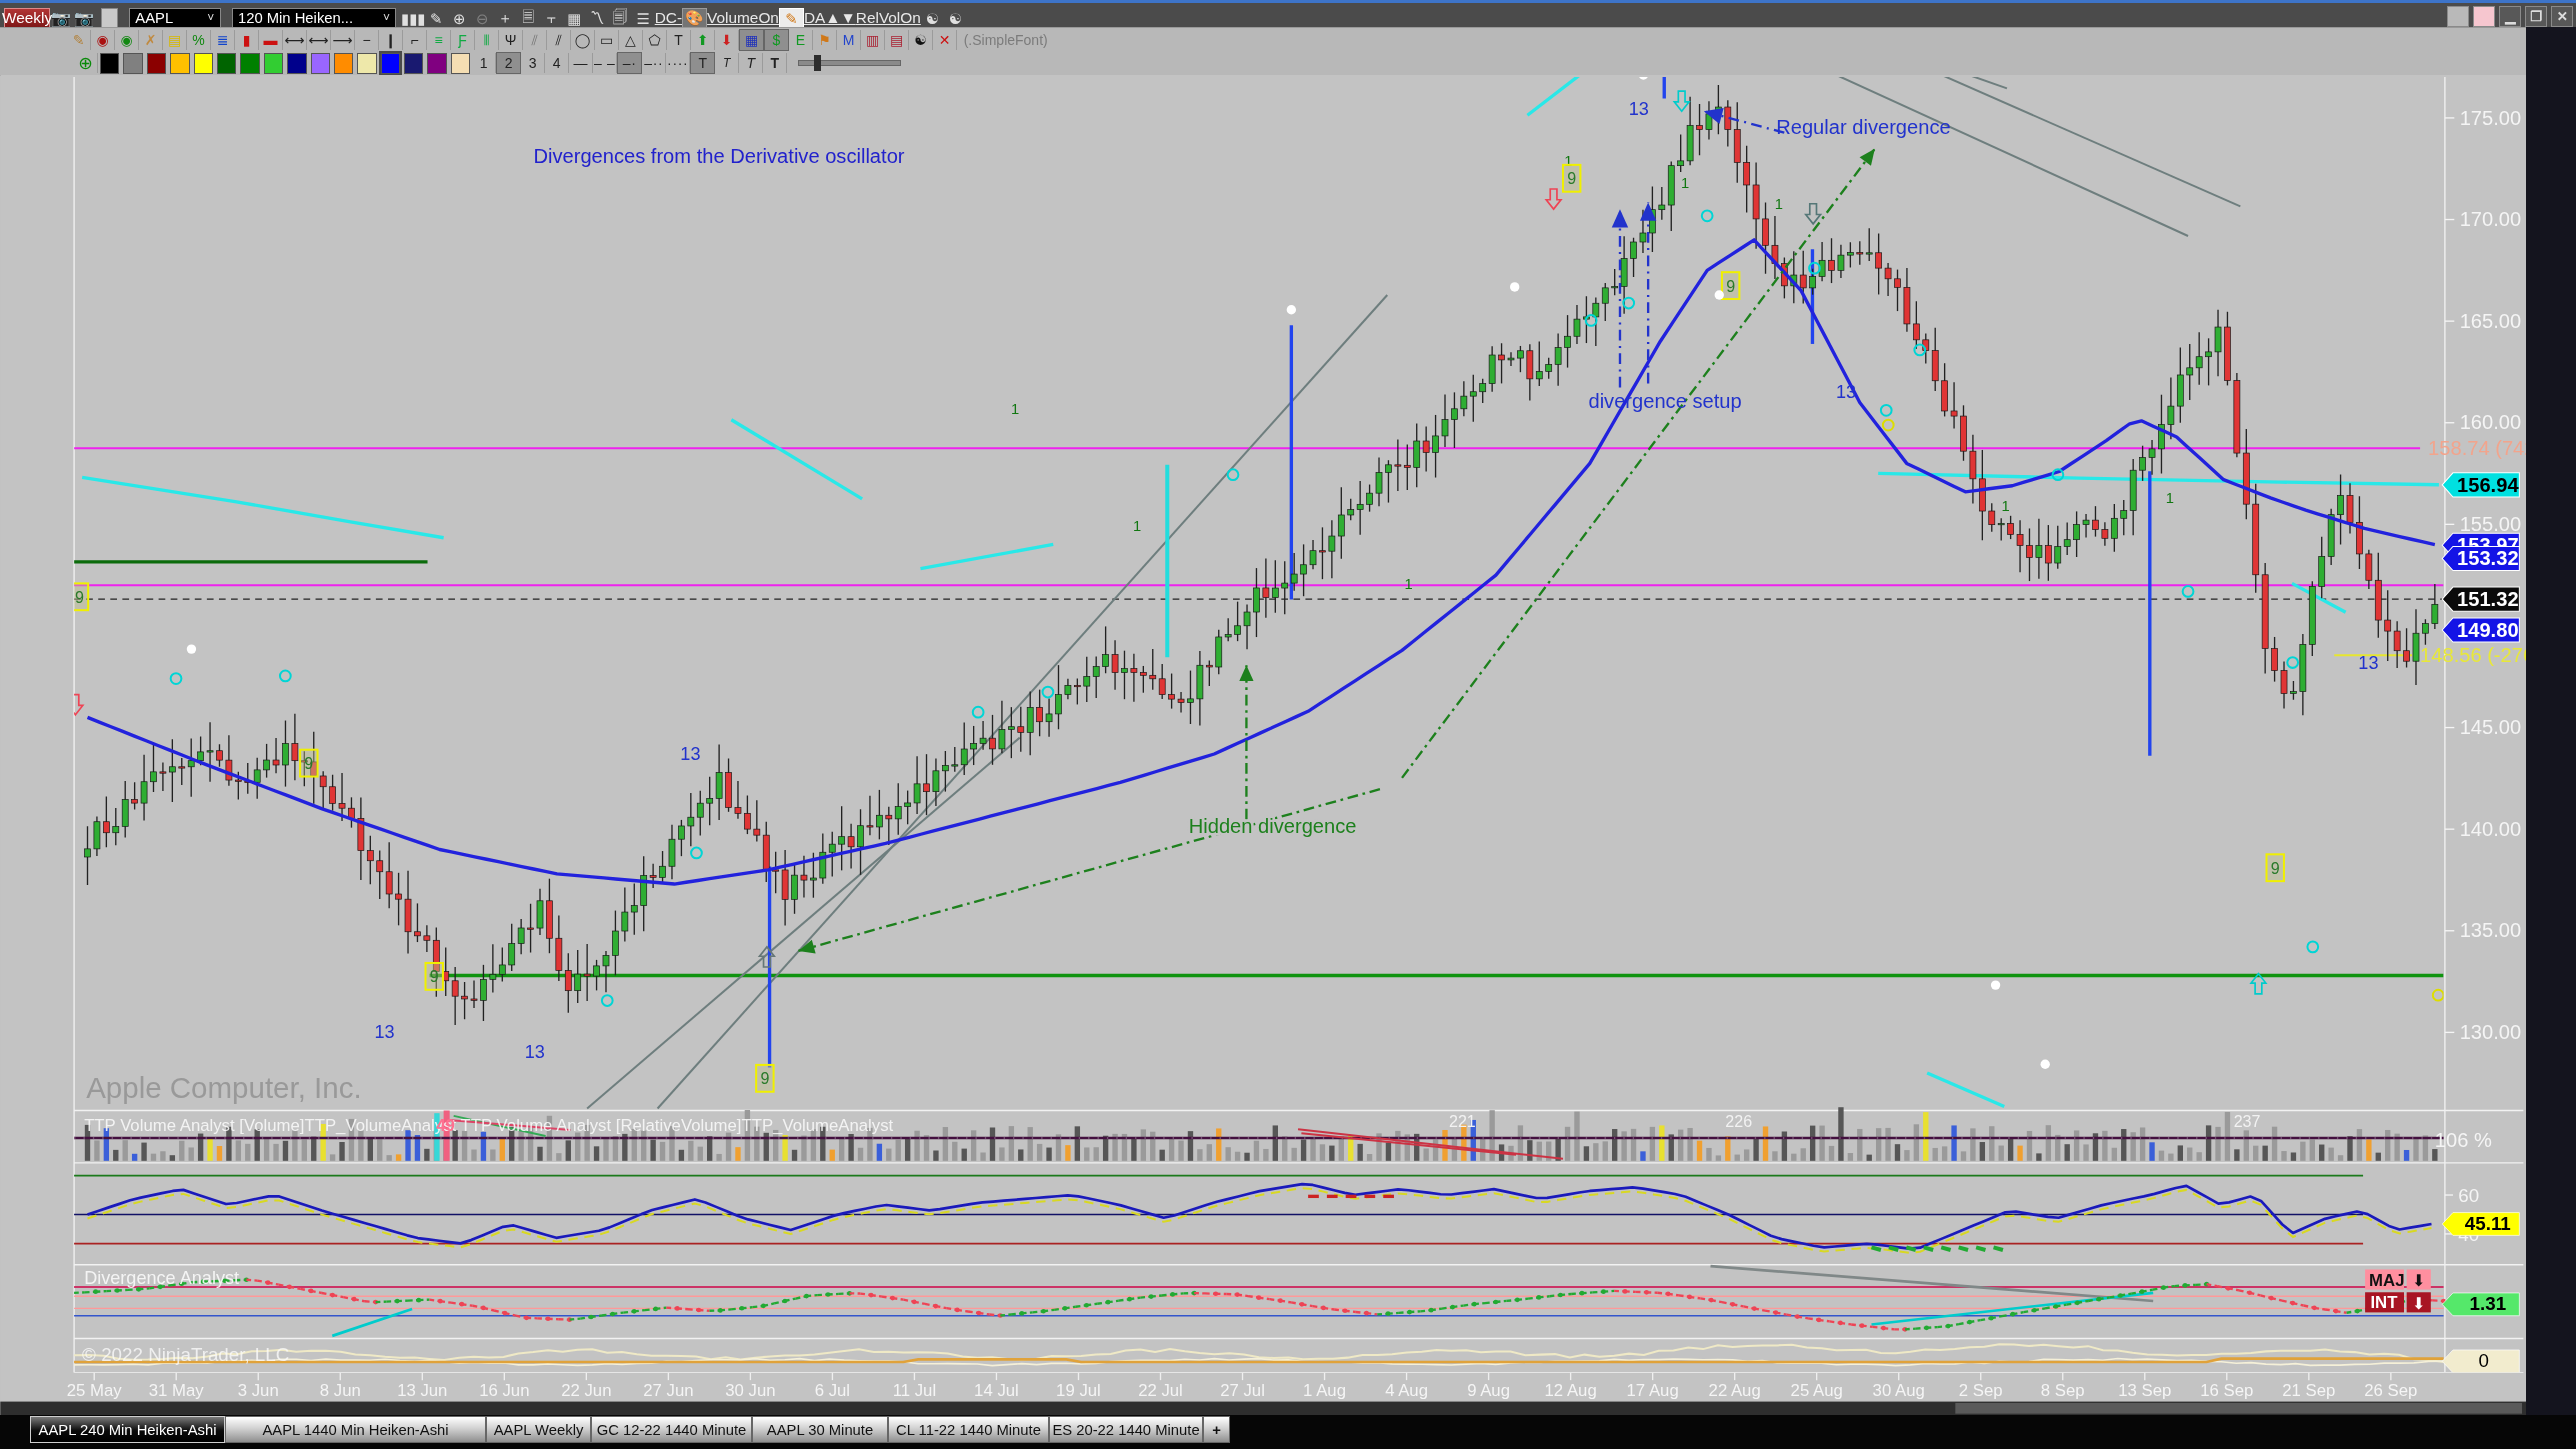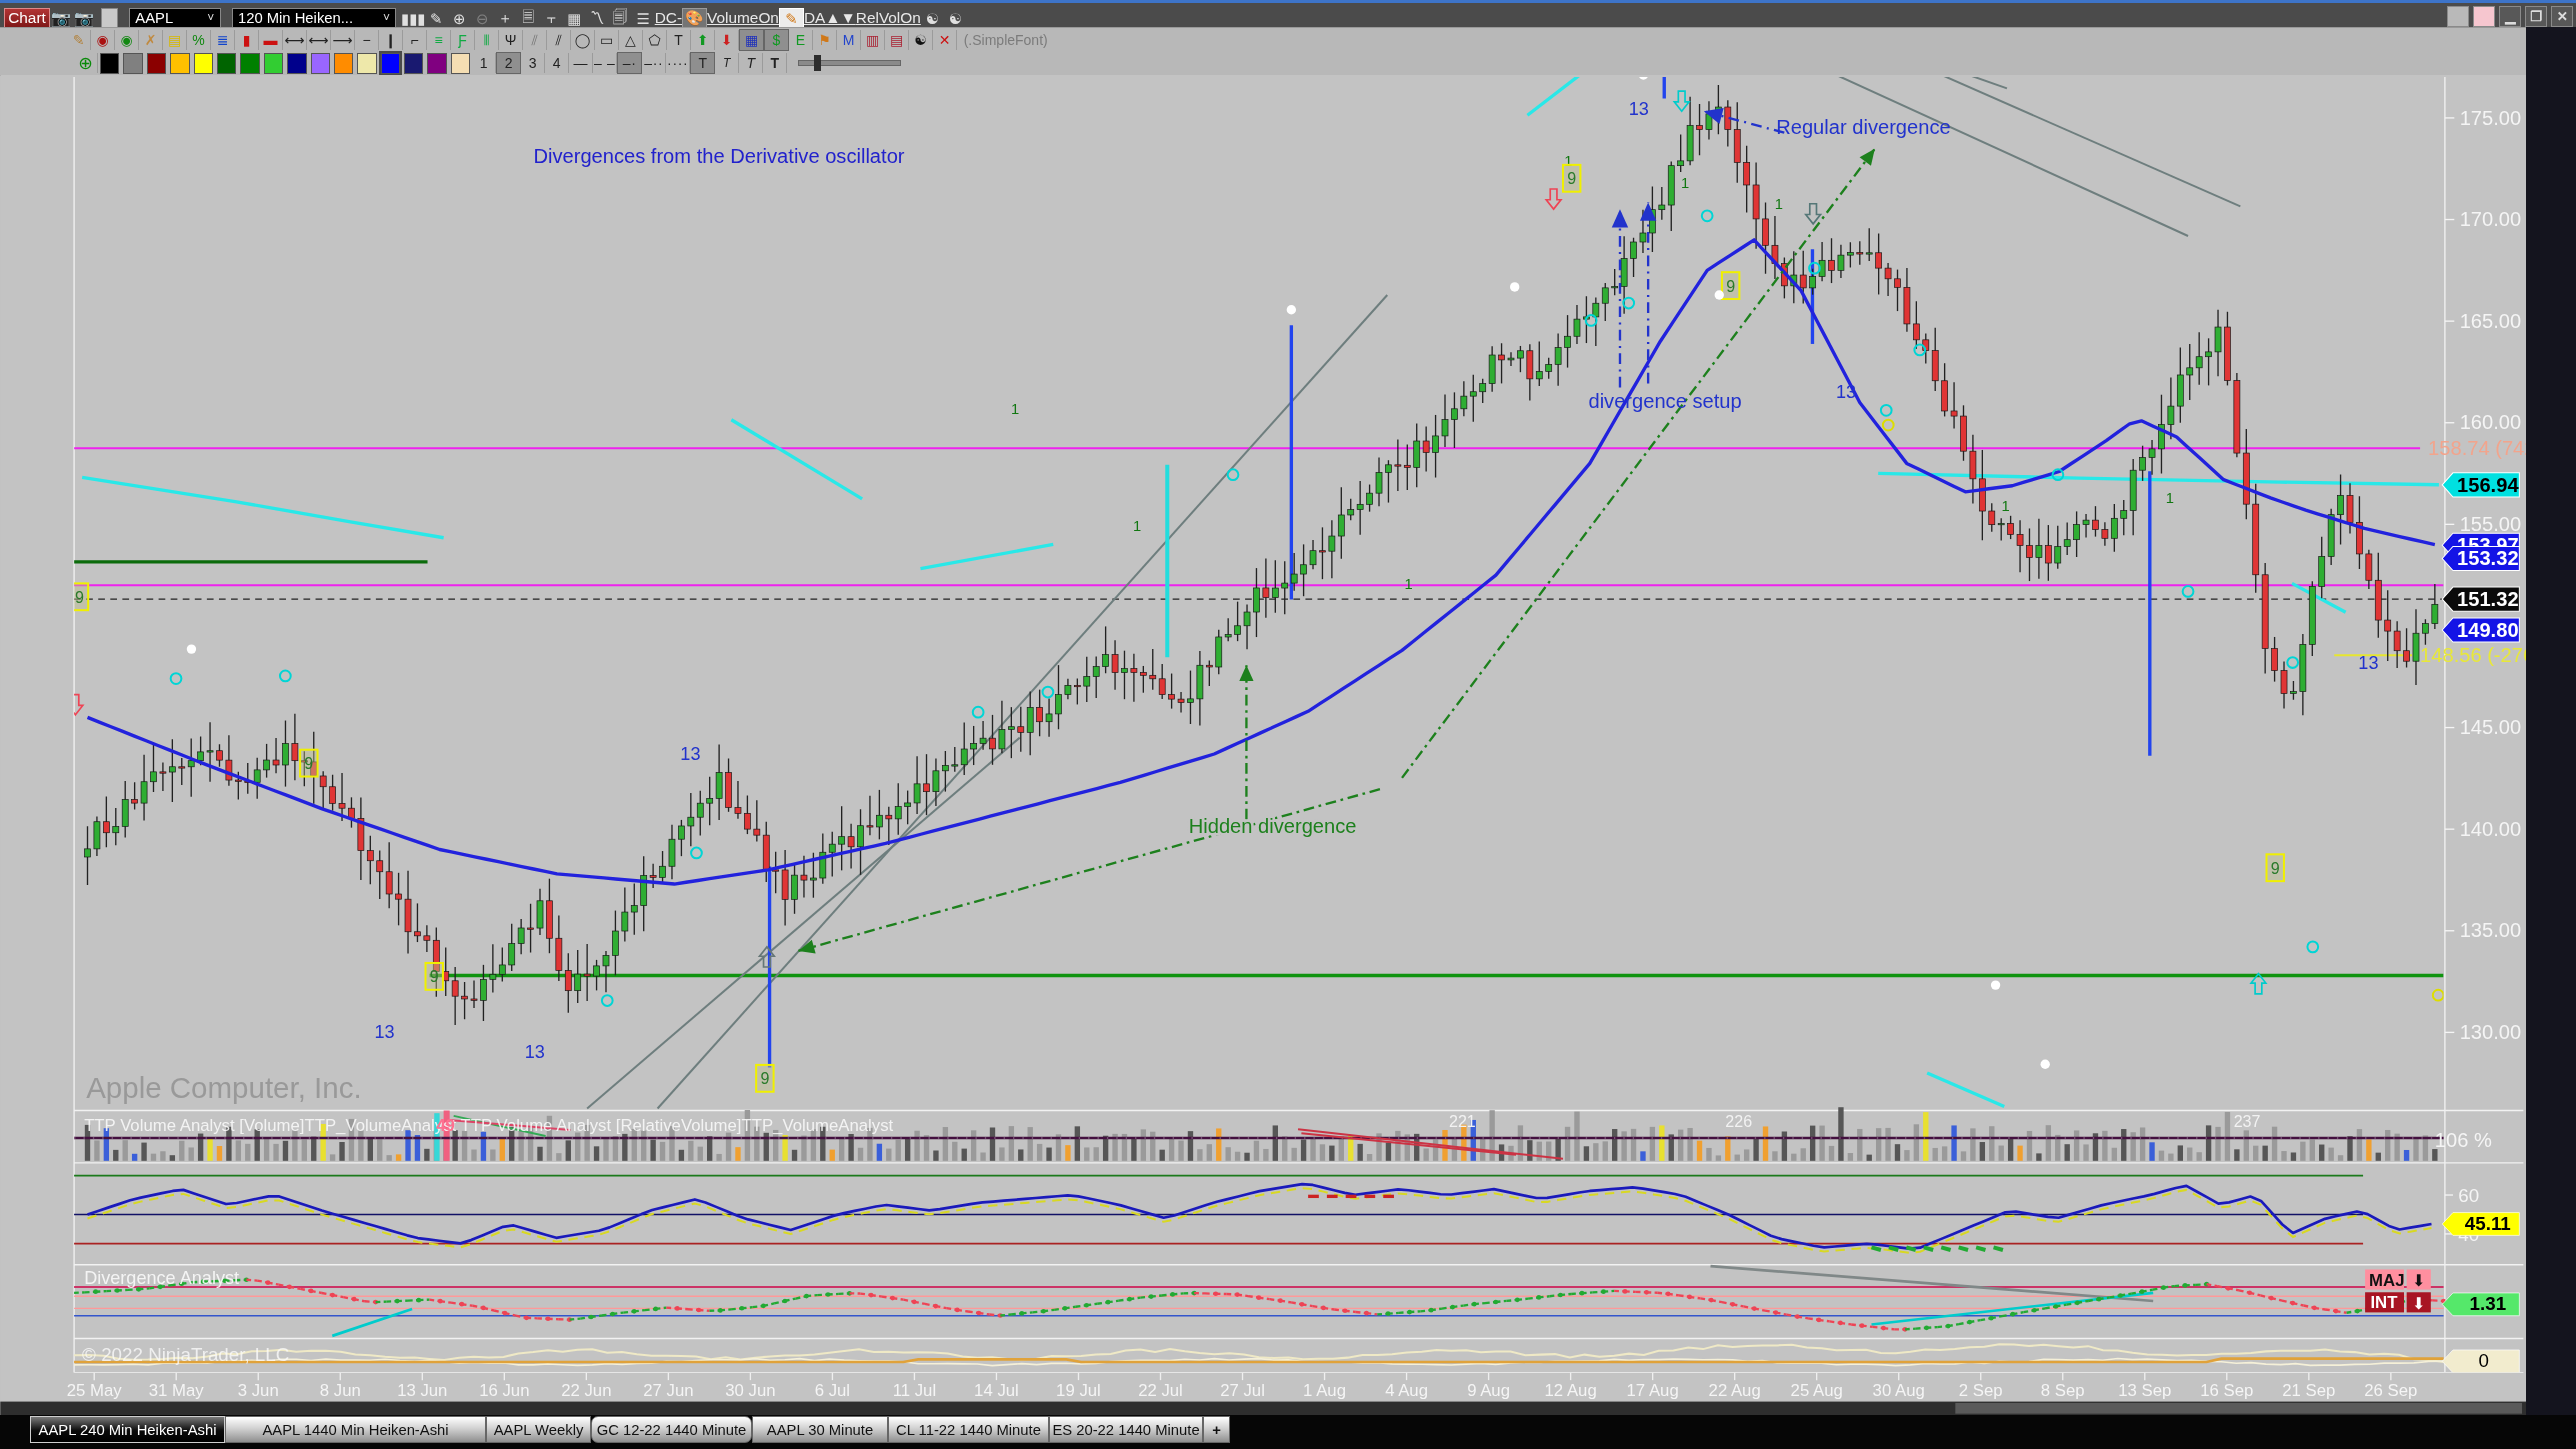--- a/index.html
+++ b/index.html
@@ -45,21 +45,21 @@
   .tab.active{background:linear-gradient(#7a7a7a,#0a0a0a 55%,#000);color:#fff;border:1.3px solid #cfcfcf;}
   .tab.add{width:27px;font-weight:bold;}
 </style>
 </head>
 <body>
 
 <div class="app">
 
   <div class="titlebar">
     <div class="inner">
-      <div class="chart-btn">Chart</div>
+      <div class="chart-btn">Weekly</div>
       <div class="tb-ic" style="font-size:16px;">📷</div>
       <div class="tb-ic" style="font-size:16px;">📷</div>
       <div class="blank-sw"></div>
       <div class="combo" style="width:79px">
         <span class="lbl">AAPL</span>
         <span class="car">˅</span>
       </div>
       <div class="combo" style="width:152px">
         <span class="lbl">120 Min Heiken...</span>
         <span class="car">˅</span>
@@ -1543,20 +1543,20 @@
         <rect x="2915" y="2092" width="845" height="16" fill="#5a5a5a"></rect>
       </g>
     </svg>
 
   <div class="rightstrip"></div>
 
   <div class="tabbar" id="tabbar">
       <div class="tab active" style="width: 195px;">AAPL 240 Min Heiken-Ashi</div>
       <div class="tab" style="width: 261px;">AAPL 1440 Min Heiken-Ashi</div>
       <div class="tab" style="width: 105px;">AAPL Weekly</div>
-      <div class="tab" style="width: 161px; border-radius: 7px;">GC 12-22 1440 Minute</div>
+      <div class="tab" style="width: 161px;">GC 12-22 1440 Minute</div>
       <div class="tab" style="width: 136px;">AAPL 30 Minute</div>
       <div class="tab" style="width: 161px;">CL 11-22 1440 Minute</div>
       <div class="tab" style="width: 154px;">ES 20-22 1440 Minute</div>
       <div class="tab add">+</div>
     </div>
 </div>
 
 
 </body></html>

